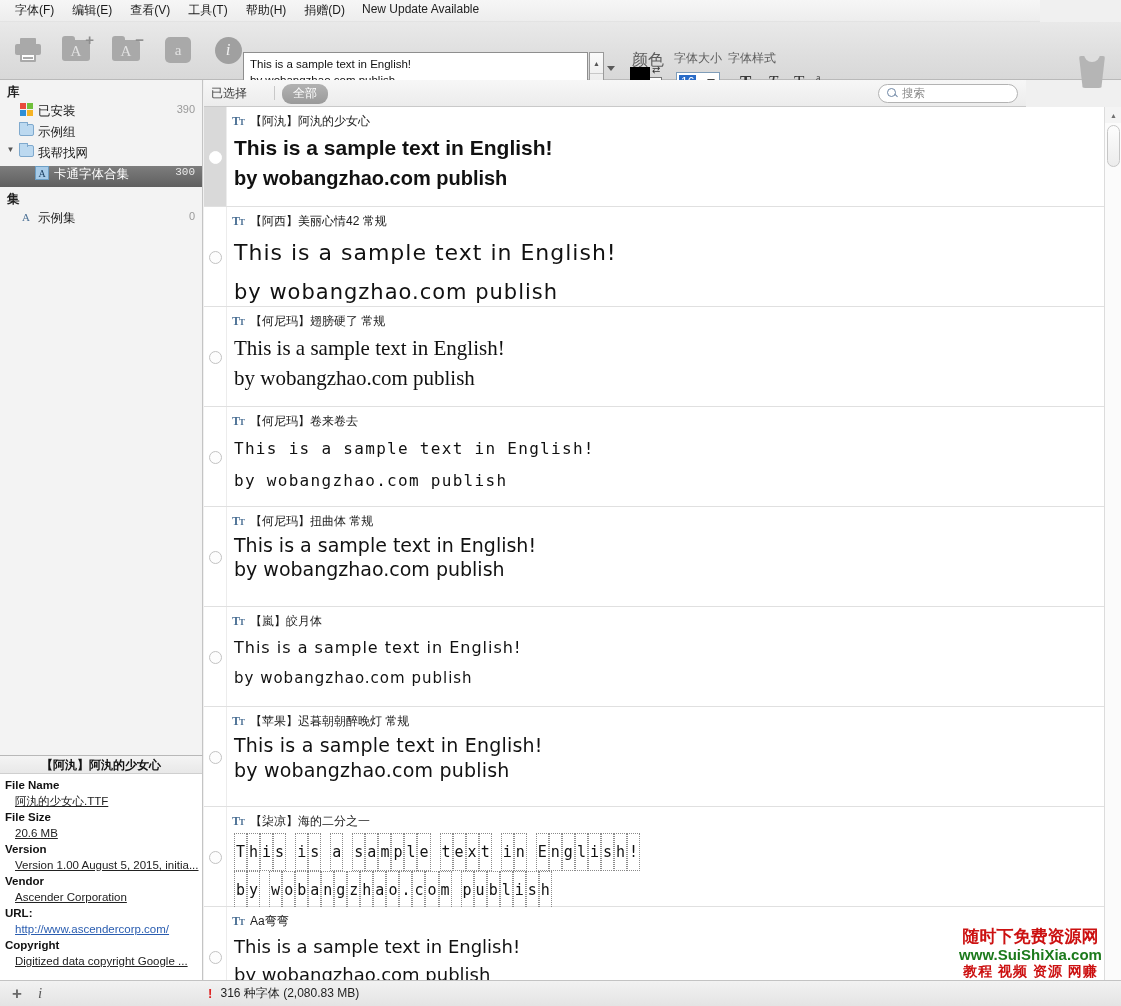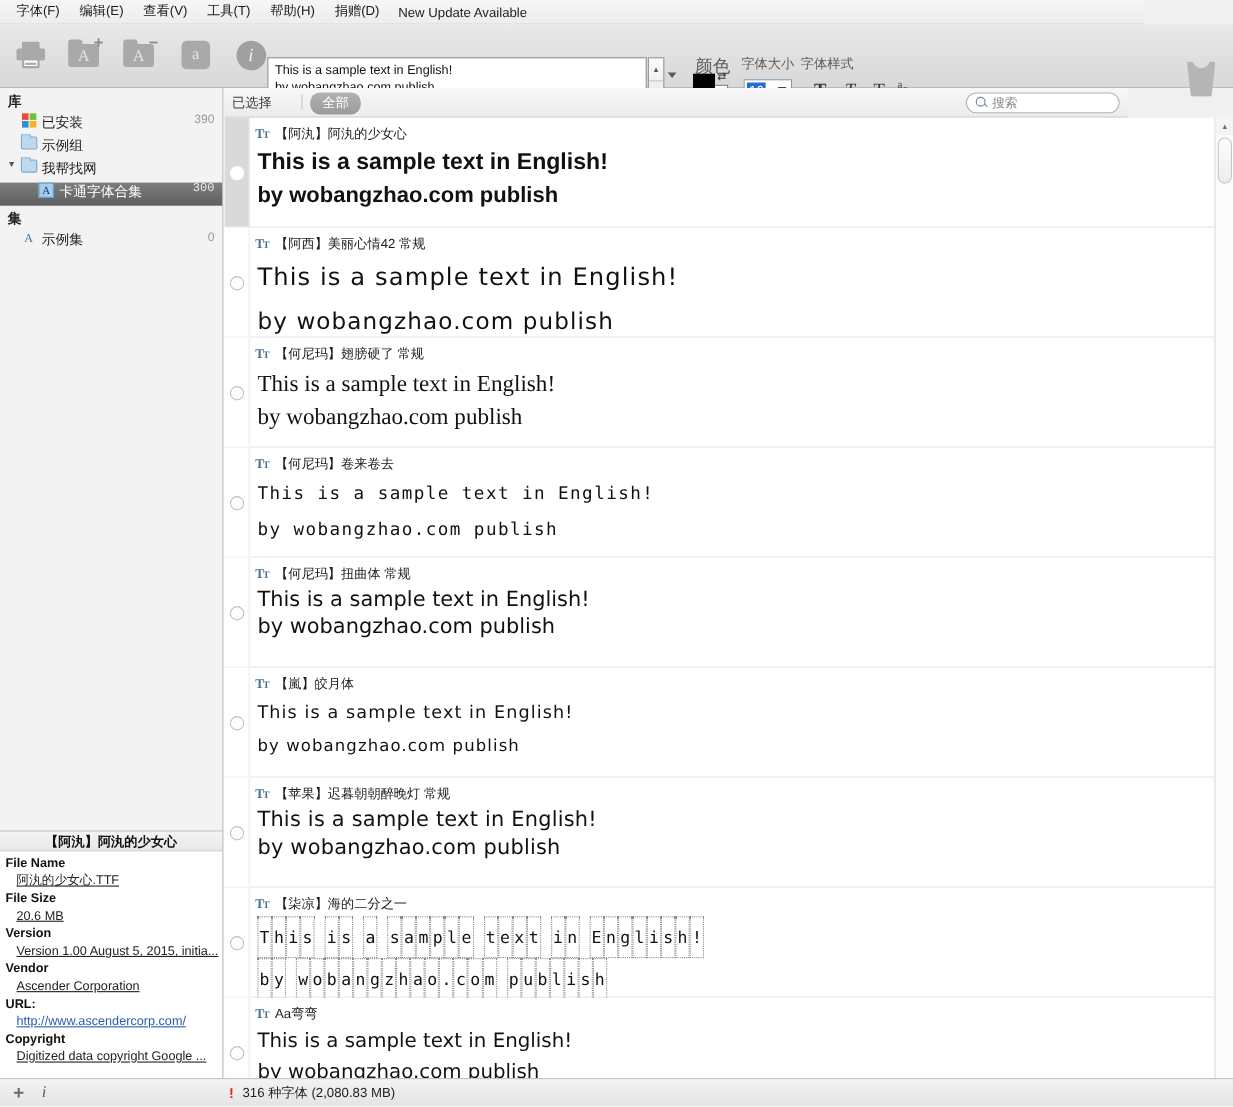--- a/index.html
+++ b/index.html
@@ -15,21 +15,21 @@
     width: 1121px; height: 1006px;
     background: #f0f0f0;
   }
 
   
   .menubar {
     position: absolute; left: 0; top: 0;
     width: 1040px; height: 22px;
     background: linear-gradient(#f6f6f6, #ededed);
     border-bottom: 1px solid #e3e3e3;
-    display: flex; align-items: center;
+    display: flex; 
     padding-left: 6px;
     font-size: 12px; color: #1a1a1a;
   }
   .menu-item {
     padding: 2px 9px;
     cursor: default;
     white-space: nowrap;
   }
   .menu-update {
     padding: 2px 8px;
@@ -737,20 +737,25 @@
           <span class="l2">by wobangzhao.com  publish</span>
         </div>
       </div>
     </div>
 
   <div class="vscroll">
     <div class="vs-up">▲</div>
     <div class="vs-thumb"></div>
   </div>
 
+  <div class="watermark">
+    <div class="wm1">随时下免费资源网</div>
+    <div class="wm2">www.SuiShiXia.com</div>
+    <div class="wm3">教程 视频 资源 网赚</div>
+  </div>
 
   <div class="statusbar">
     <span class="st-plus">+</span>
     <span class="st-i">i</span>
     <span class="st-warn">!</span>
     <span class="st-count">316 种字体 (2,080.83 MB)</span>
   </div>
 
 </div>
 

